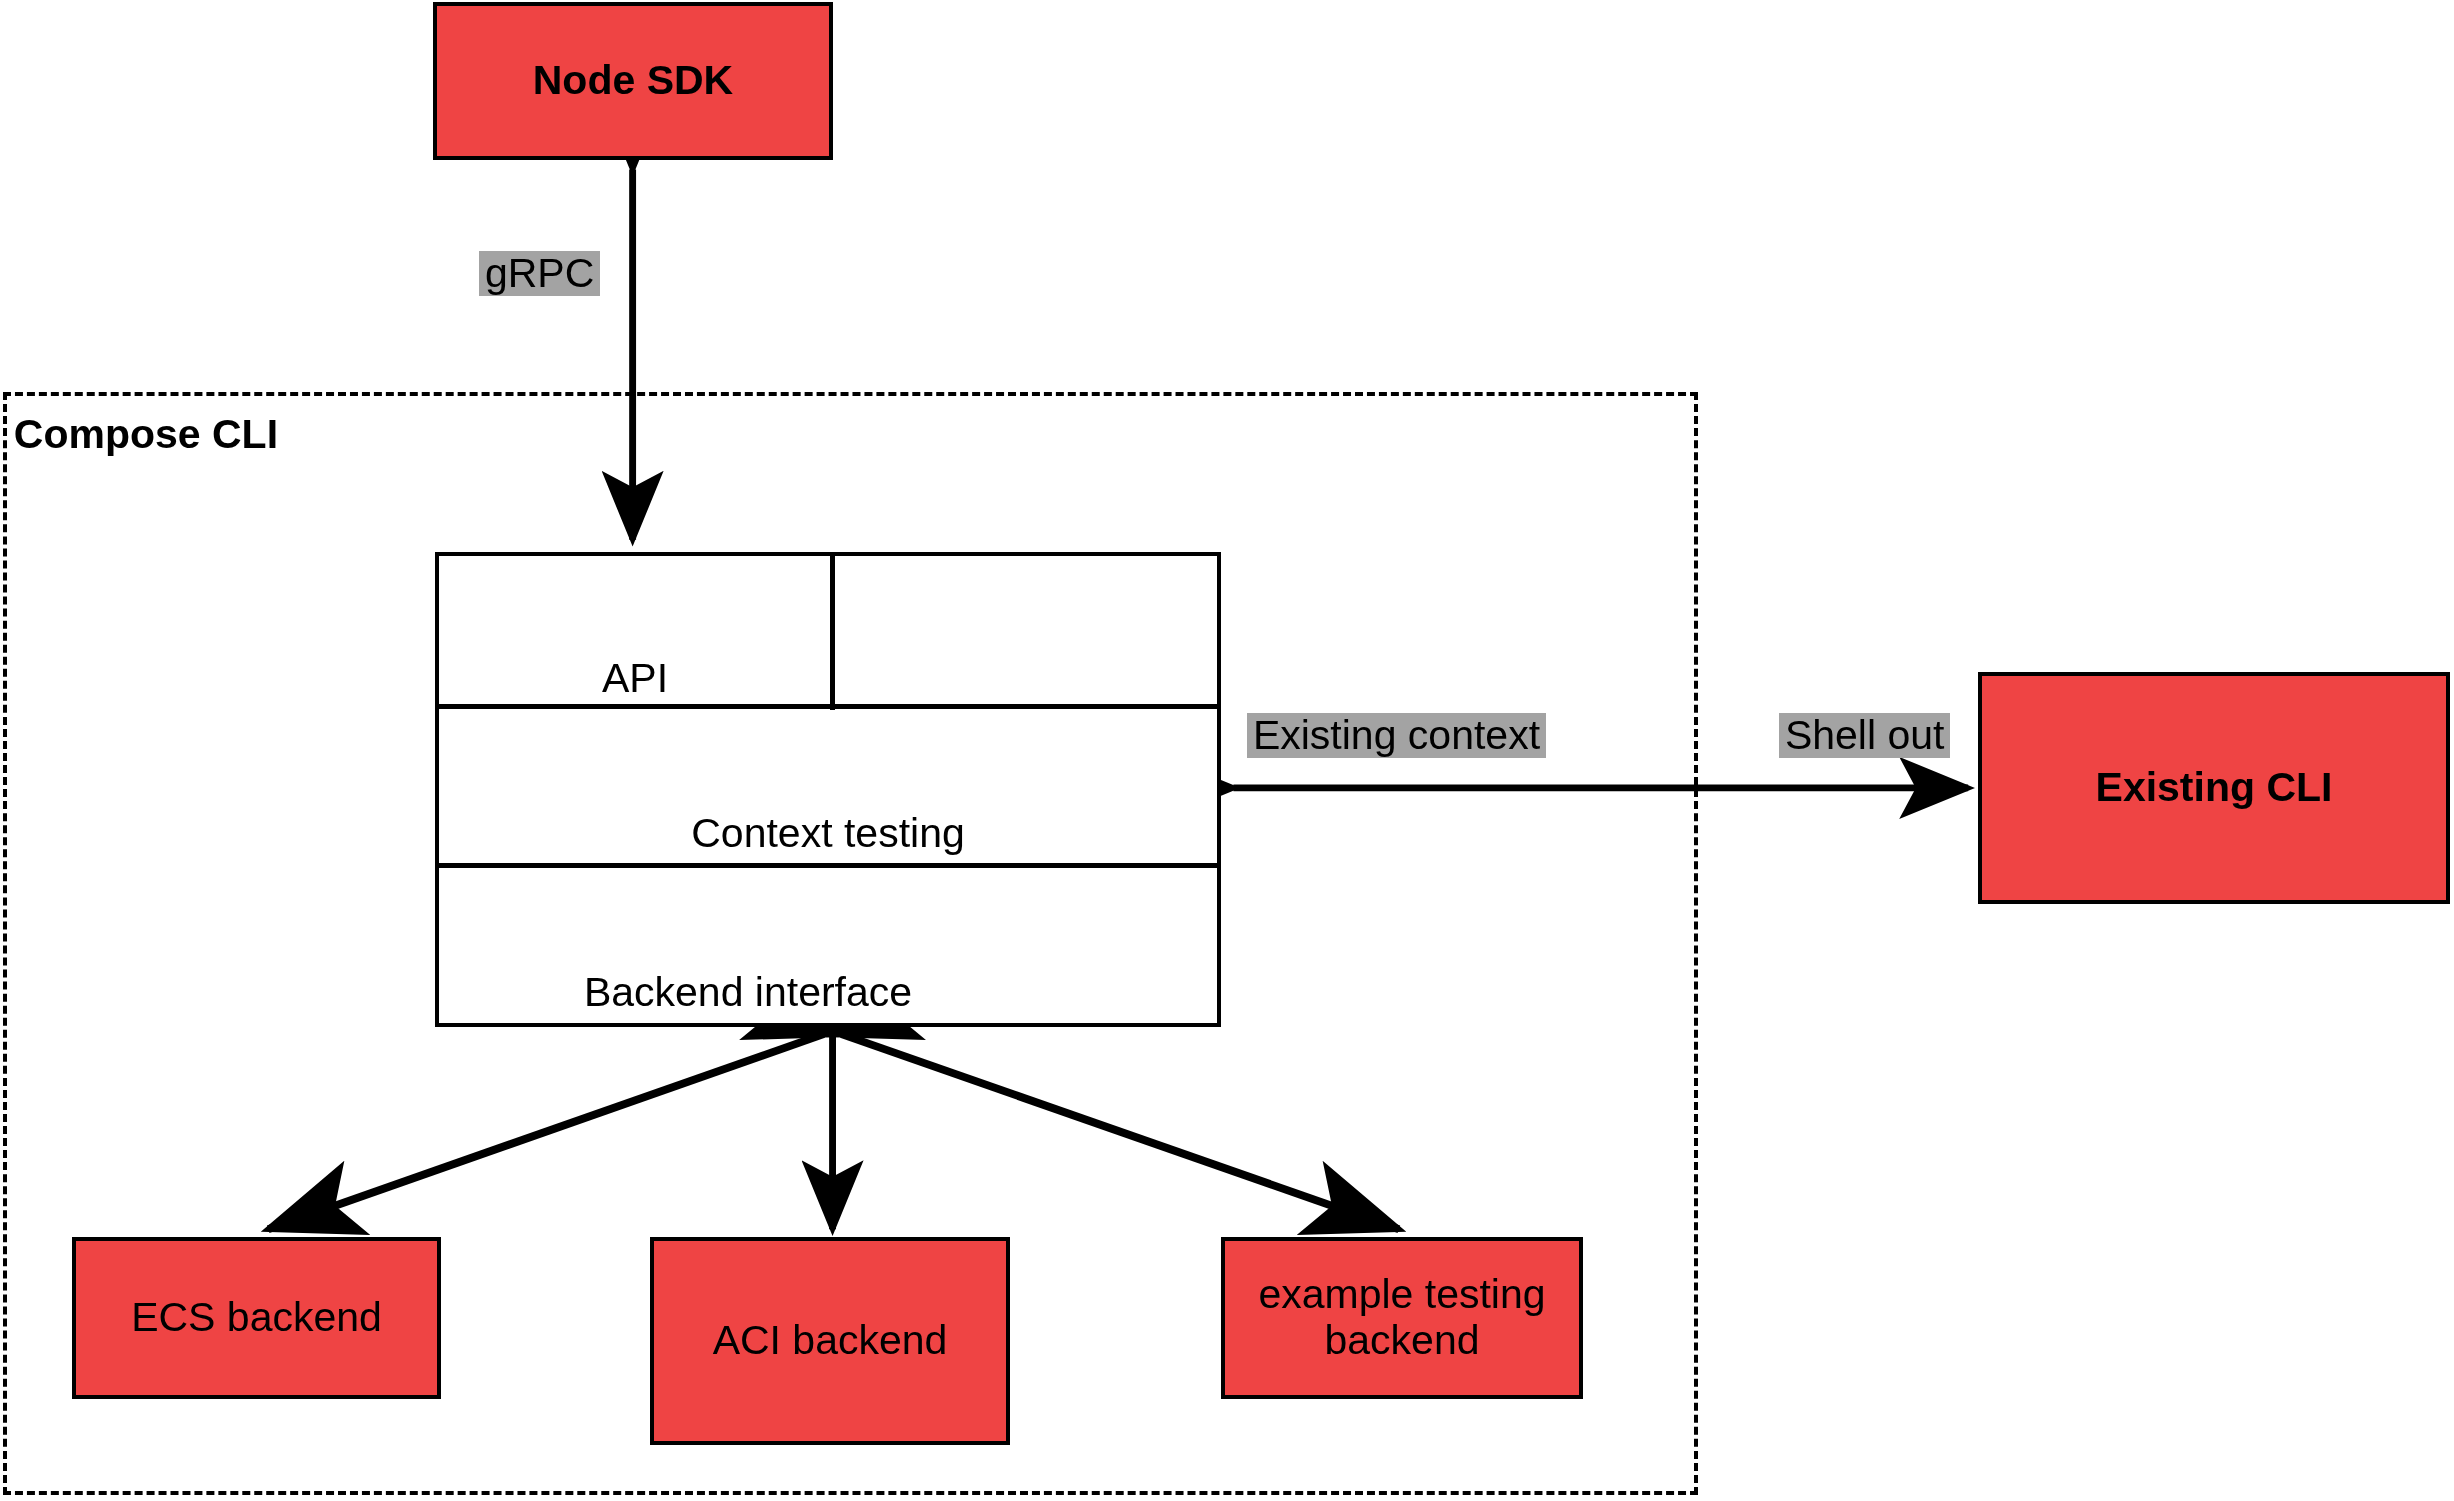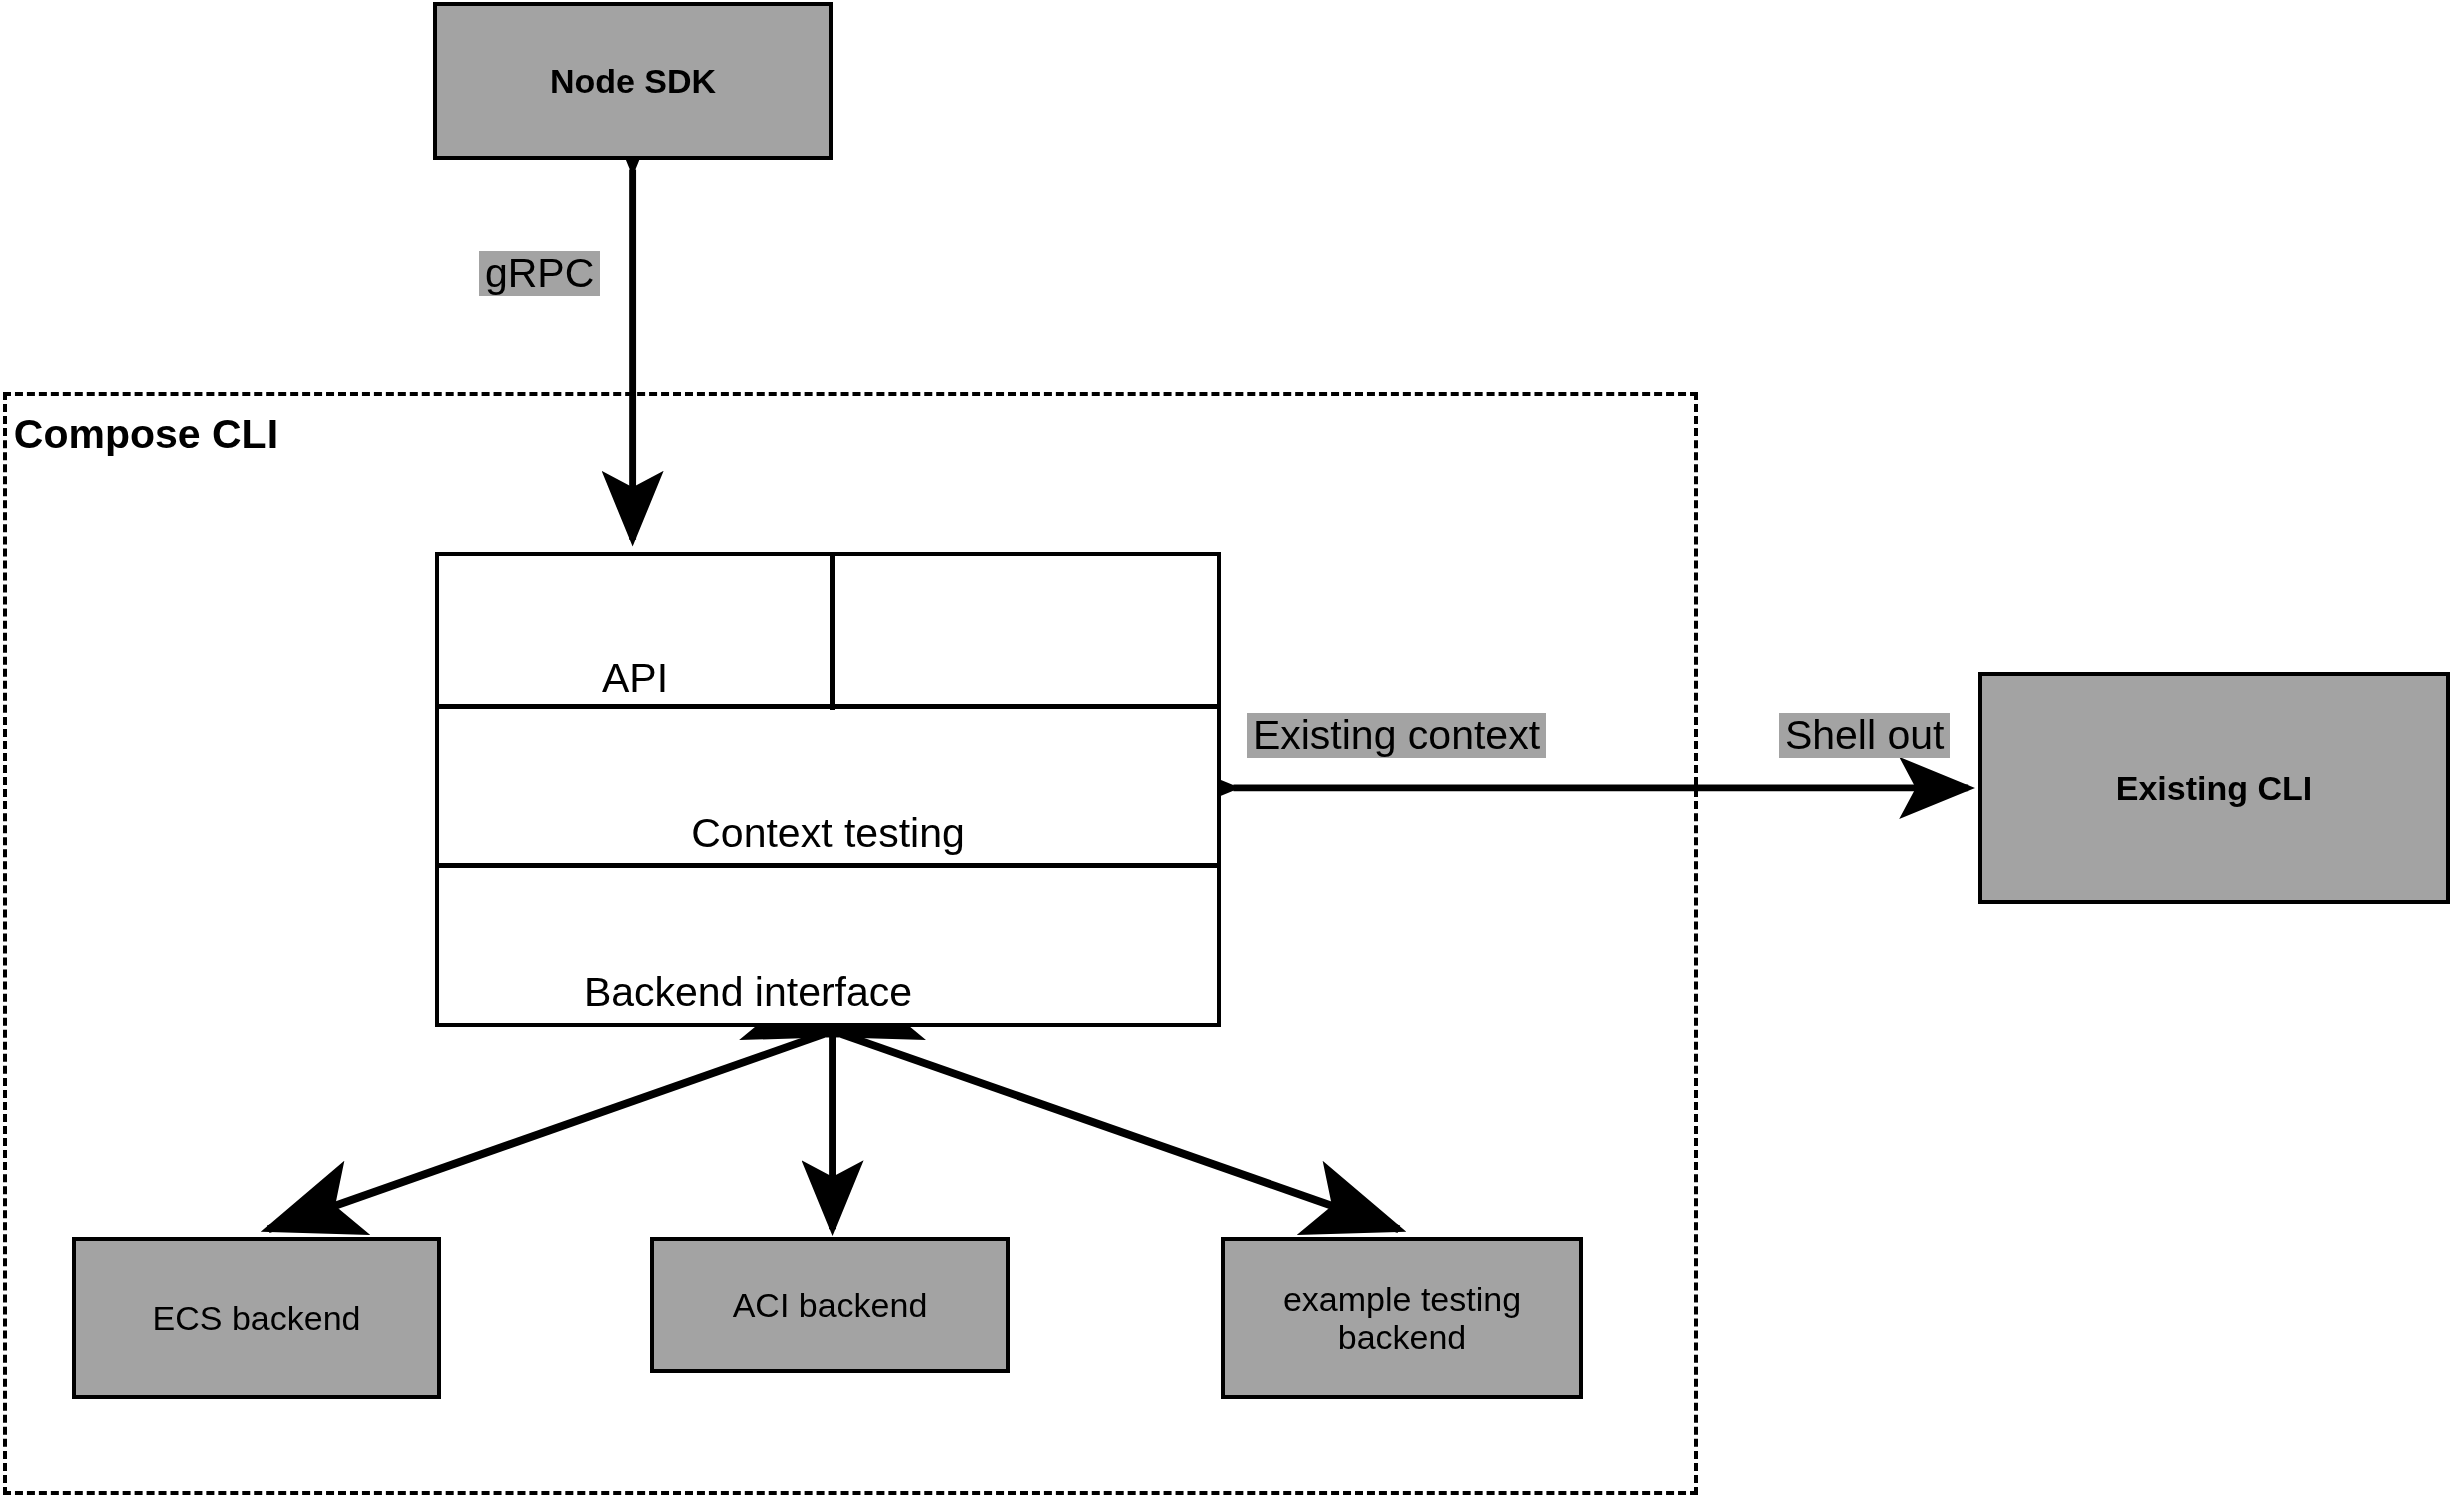--- a/index.html
+++ b/index.html
@@ -20,27 +20,27 @@
     top: 0;
     left: 0;
     width: 2455px;
     height: 1501px;
     pointer-events: none;
   }
   .node {
     position: absolute;
     box-sizing: border-box;
     border: 4.9px solid #000000;
-    background: #a3a3a3;
+    background: #ef4444;
     display: flex;
     align-items: center;
     justify-content: center;
     text-align: center;
     color: #000000;
-    font-size: 34px;
+    font-size: 41px;
     line-height: 1.12;
     font-weight: 400;
   }
   .node.bold { font-weight: 700; }
   .cell {
     position: absolute;
     box-sizing: border-box;
     display: flex;
     align-items: center;
     justify-content: center;
@@ -147,18 +147,18 @@
   <div class="cell" style="left:440px; top:868px; width:616px; height:154px;">Backend interface</div>
 
   <div class="edge-label" style="left:1247px; top:713px;">Existing context</div>
 
   <div class="edge-label" style="left:1779px; top:713px;">Shell out</div>
 
   <div class="node bold" style="left:1978px; top:672px; width:472px; height:232px;">Existing CLI</div>
 
   <div class="node" style="left:72px; top:1237px; width:369px; height:162px;">ECS backend</div>
 
-  <div class="node" style="left:650px; top:1237px; width:360px; height:136px;">ACI backend</div>
+  <div class="node" style="left:650px; top:1237px; width:360px; height:208px;">ACI backend</div>
 
   <div class="node" style="left:1221px; top:1237px; width:362px; height:162px; padding:0 13.8px;">example testing backend</div>
 
 </div>
 
 
 </body></html>

